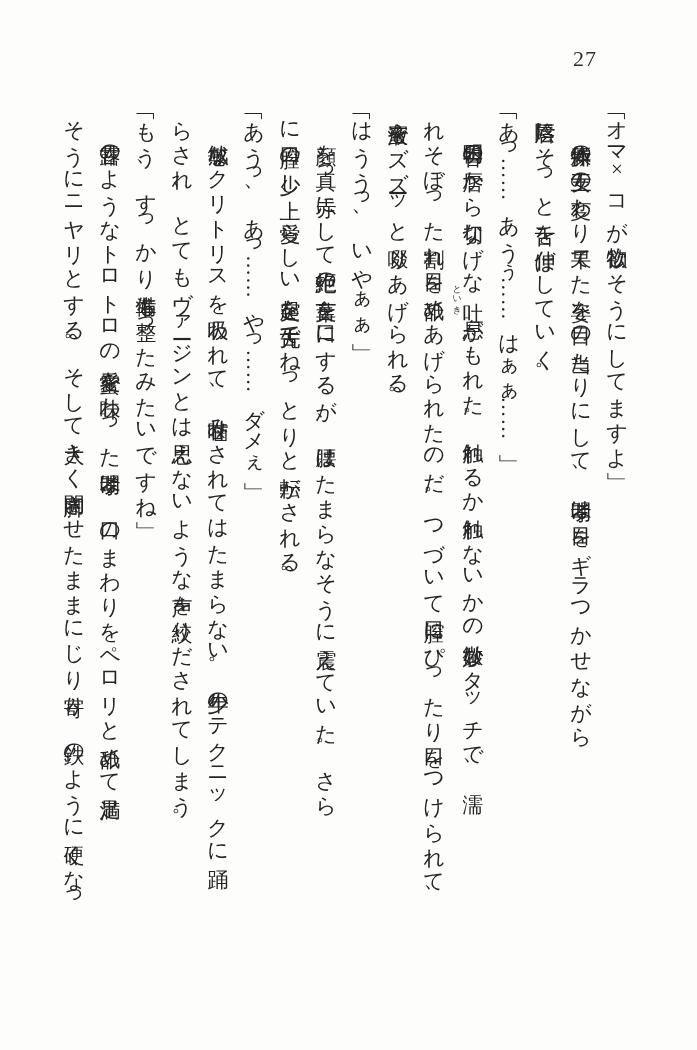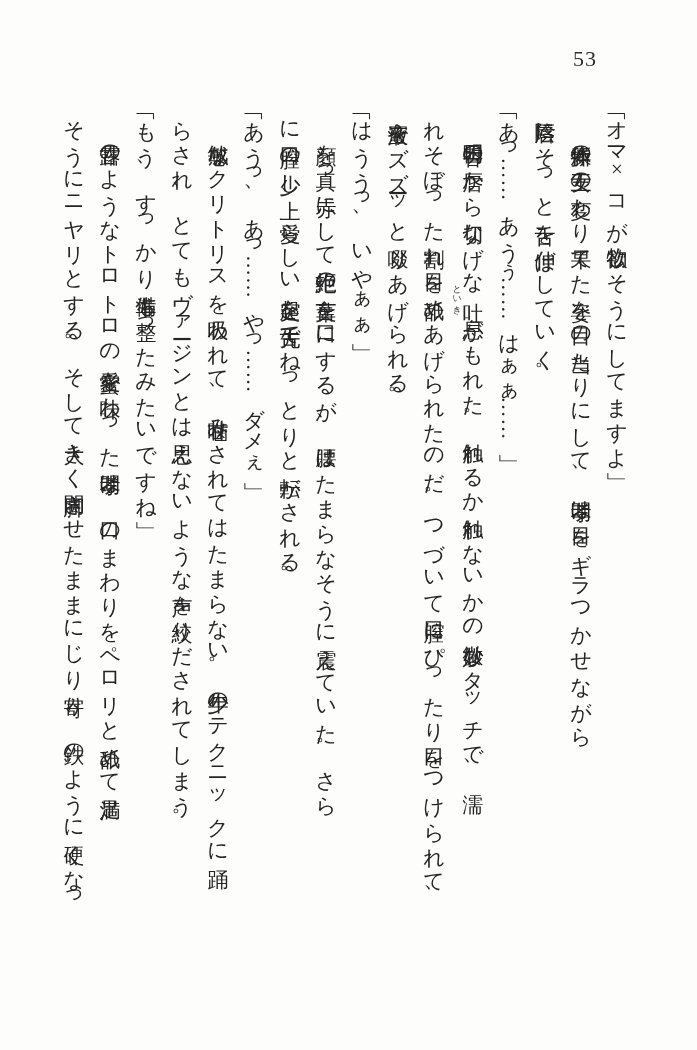--- a/index.html
+++ b/index.html
@@ -53,21 +53,21 @@
     letter-spacing: 0;
     color: #3a3a3a;
     ruby-position: under;
   }
 </style>
 </head>
 <body>
 
 <div class="page">
 
-  <div class="page-number">53</div>
+  <div class="page-number">27</div>
 
   <div class="text-block">
 
     <div class="line">「オマ×コが物欲しそうにしてますよ」</div>
 
     <div class="line">　新体操の女王の変わり果てた姿を目の当たりにして、孝明は目をギラつかせながら</div>
 
     <div class="line">陰唇にそっと舌を伸ばしていく。</div>
 
     <div class="line">「あっ……あうぅ……はぁぁ……」</div>

